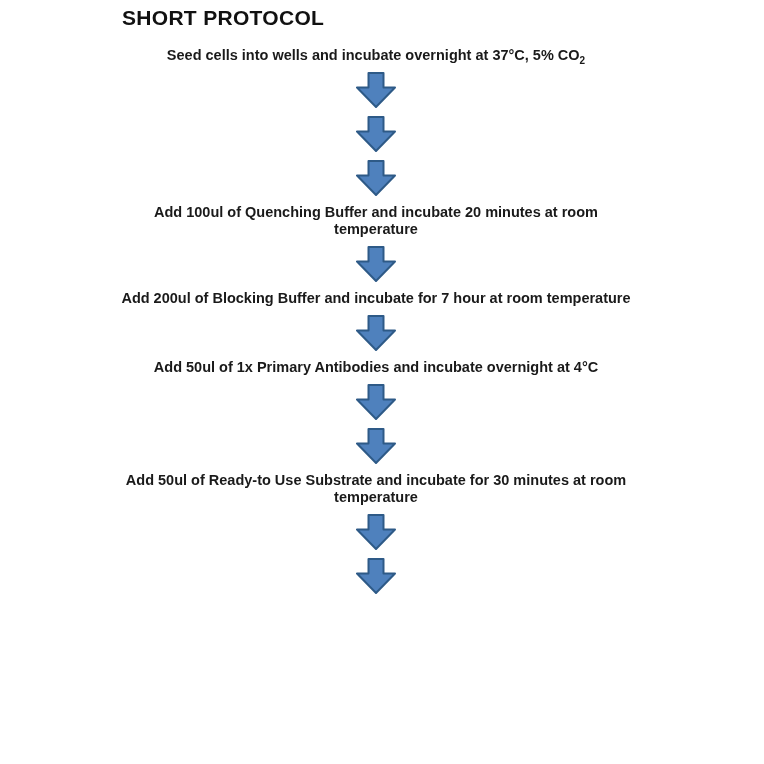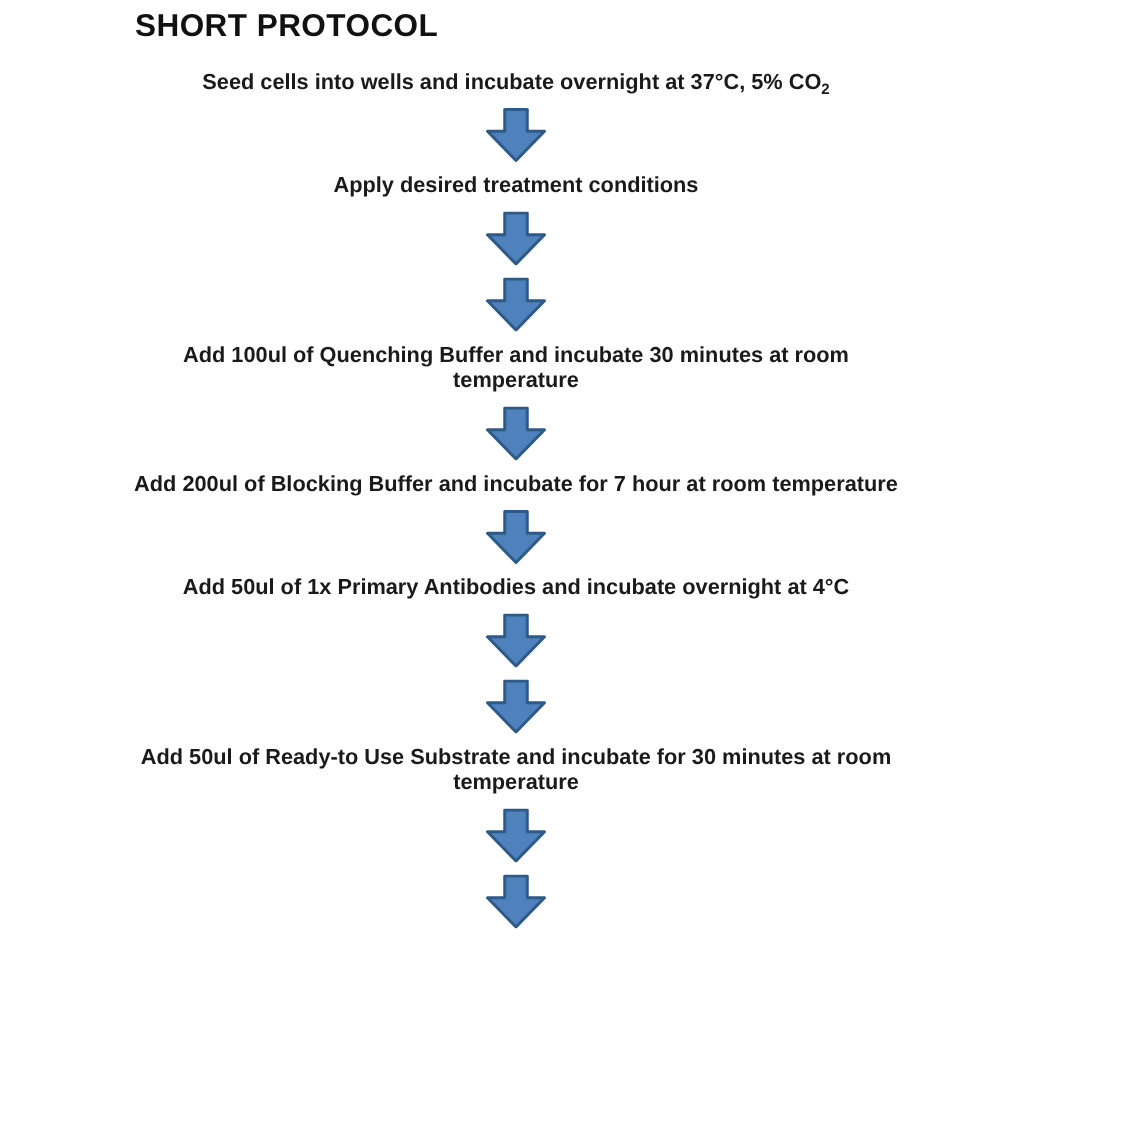--- a/index.html
+++ b/index.html
@@ -7,20 +7,21 @@
     padding: 0;
     background: #ffffff;
   }
   .page {
     position: relative;
     width: 688px;
     height: 764px;
     background: #ffffff;
     overflow: hidden;
     font-family: "Liberation Sans", sans-serif;
+    margin-left: 32px;
   }
   .title {
     margin: 6px 0 13px 90px;
     font-size: 21px;
     font-weight: bold;
     color: #111111;
     letter-spacing: 0.3px;
   }
   .flow {
     display: flex;
@@ -58,32 +59,31 @@
 
 <div class="page">
   <h1 class="title">SHORT PROTOCOL</h1>
   <div class="flow">
       <div class="step"><span>Seed cells into wells and incubate overnight at 37°C, 5% CO</span><sub>2</sub></div>
       <div class="arrow">
         <svg width="40" height="36" viewBox="0 0 40 36" aria-hidden="true">
           <polygon points="12.5,1 27.5,1 27.5,15.5 39,15.5 20,35 1,15.5 12.5,15.5" fill="#4F81BD" stroke="#2E5A87" stroke-width="2" stroke-linejoin="round"></polygon>
         </svg>
       </div>
-      <div class="step"><span>Apply desired treatment conditions</span></div>
       <div class="arrow">
         <svg width="40" height="36" viewBox="0 0 40 36" aria-hidden="true">
           <polygon points="12.5,1 27.5,1 27.5,15.5 39,15.5 20,35 1,15.5 12.5,15.5" fill="#4F81BD" stroke="#2E5A87" stroke-width="2" stroke-linejoin="round"></polygon>
         </svg>
       </div>
       <div class="arrow">
         <svg width="40" height="36" viewBox="0 0 40 36" aria-hidden="true">
           <polygon points="12.5,1 27.5,1 27.5,15.5 39,15.5 20,35 1,15.5 12.5,15.5" fill="#4F81BD" stroke="#2E5A87" stroke-width="2" stroke-linejoin="round"></polygon>
         </svg>
       </div>
-      <div class="step"><span>Add 100ul of Quenching Buffer and incubate 30 minutes at room
+      <div class="step"><span>Add 100ul of Quenching Buffer and incubate 20 minutes at room
 temperature</span></div>
       <div class="arrow">
         <svg width="40" height="36" viewBox="0 0 40 36" aria-hidden="true">
           <polygon points="12.5,1 27.5,1 27.5,15.5 39,15.5 20,35 1,15.5 12.5,15.5" fill="#4F81BD" stroke="#2E5A87" stroke-width="2" stroke-linejoin="round"></polygon>
         </svg>
       </div>
       <div class="step"><span>Add 200ul of Blocking Buffer and incubate for 7 hour at room temperature</span></div>
       <div class="arrow">
         <svg width="40" height="36" viewBox="0 0 40 36" aria-hidden="true">
           <polygon points="12.5,1 27.5,1 27.5,15.5 39,15.5 20,35 1,15.5 12.5,15.5" fill="#4F81BD" stroke="#2E5A87" stroke-width="2" stroke-linejoin="round"></polygon>

